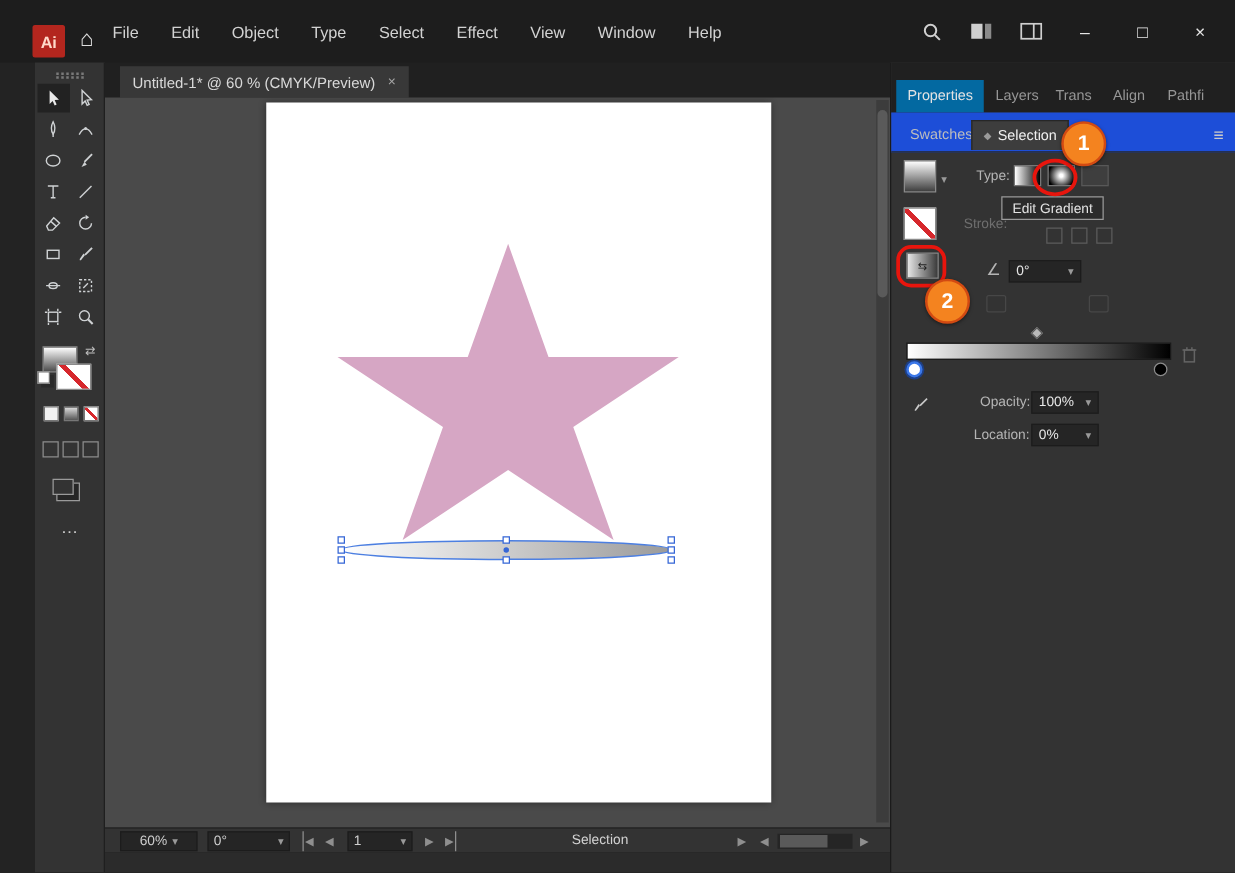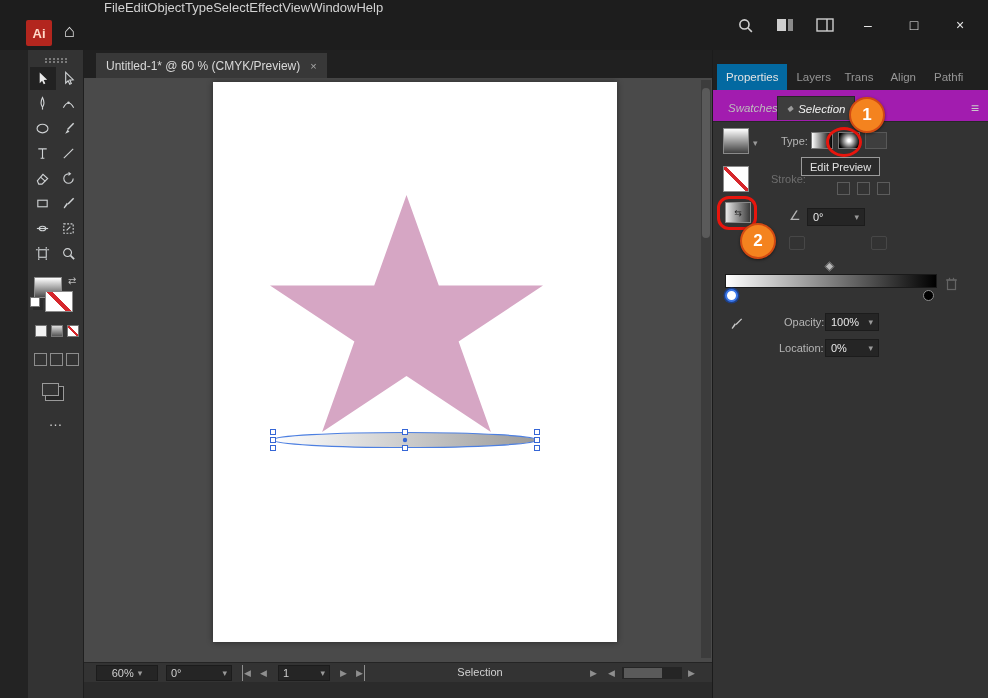--- a/index.html
+++ b/index.html
@@ -6,21 +6,21 @@
   html,body { width:988px; height:698px; background:#1d1d1d; overflow:hidden;
               font-family:"Liberation Sans", sans-serif; }
   #app { position:relative; width:916px; height:698px; background:#1d1d1d; color:#d4d4d4; }
 
   
   .titlebar { position:absolute; left:0; top:0; width:988px; height:50px; background:#1d1d1d; }
   .ai-logo { position:absolute; left:26px; top:20px; width:26px; height:26px; background:#b3261e;
              color:#ffd9c9; font-size:13px; font-weight:bold; display:flex; align-items:center;
              justify-content:center; border-radius:2px; cursor:default;}
   .home { position:absolute; left:64px; top:21px; font-size:18px; color:#e0e0e0; }
-  .menus { position:absolute; left:104px; top:0; height:50px; display:flex; }
+  .menus { position:absolute; left:90px; top:0; height:50px; display:flex; align-items:center; gap:26px; }
   .menu-item { font-size:13px; color:#d2d2d2; cursor:default; }
   .tb-right { position:absolute; right:14px; top:0; height:50px; display:flex; align-items:center; gap:18px; }
   .tb-icon { width:22px; height:22px; display:flex; align-items:center; justify-content:center; }
   .winbtn { width:28px; height:26px; display:flex; align-items:center; justify-content:center;
             font-size:14px; color:#e6e6e6; }
 
   
   .left-rail { position:absolute; left:0; top:50px; width:28px; height:648px; background:#232323; }
   .toolbar { position:absolute; left:28px; top:50px; width:56px; height:648px; background:#333333;
              border-right:1px solid #1f1f1f; }
@@ -75,22 +75,22 @@
 
   
   .rightpanel { position:absolute; left:712px; top:50px; width:276px; height:648px; background:#333333;
                 border-left:1px solid #1b1b1b; }
   .rp-topstrip { position:absolute; left:0; top:0; width:276px; height:14px; background:#202020; }
   .rp-tabs { position:absolute; left:0; top:14px; width:276px; height:26px; background:#202020;
              display:flex; align-items:stretch; padding-left:4px; }
   .rp-tab { font-size:11.5px; color:#969696; display:flex; align-items:center; padding:0 9px;
             white-space:nowrap; overflow:hidden; }
   .rp-tab.active { background:#0369a1; color:#e3e3e3; }
-  .rp-subtabs { position:absolute; left:0; top:40px; width:276px; height:32px; background:#a21caf;
-                border-bottom:1px solid #272727;font-style:italic; }
+  .rp-subtabs { position:absolute; left:0; top:40px; width:276px; height:32px; background:#1d4ed8;
+                border-bottom:1px solid #272727; }
   .subtab { position:absolute; top:6px; height:24px; display:flex; align-items:center; gap:5px;
             font-size:11.5px; color:#bdbdbd; padding:0 9px; }
   .subtab.active { background:#3d3d3d; color:#f0f0f0; border:1px solid #262626; border-bottom:none; }
   .rp-menu { position:absolute; right:10px; top:10px; color:#c9c9c9; font-size:14px; }
 
   .gp-label { position:absolute; font-size:11px; color:#b5b5b5; }
   .gp-label.dim { color:#6e6e6e; }
   .gp-drop { position:absolute; height:18px; background:#252525; border:1px solid #1c1c1c;
              display:flex; align-items:center; justify-content:space-between; padding:0 5px;
              font-size:11px; color:#e8e8e8; }
@@ -373,21 +373,21 @@
       </span>
       <span class="rp-menu">≡</span>
     </div>
 
     <div class="fill-thumb"></div>
     <span class="thumb-chev">▾</span>
     <span class="gp-label" style="left:68px; top:85px;">Type:</span>
     <span class="type-btn type-linear"></span>
     <span class="type-btn type-radial"></span>
     <span class="type-btn type-free"></span>
-    <button class="edit-grad-btn">Edit Preview</button>
+    <button class="edit-grad-btn">Edit Gradient</button>
     <div class="stroke-thumb"></div>
     <span class="gp-label dim" style="left:58px; top:123px;">Stroke:</span>
     <div class="stroke-icons">
       <span></span>
       <span></span>
       <span></span>
     </div>
     <div class="reverse-btn">
       <span>⇆</span>
     </div>

